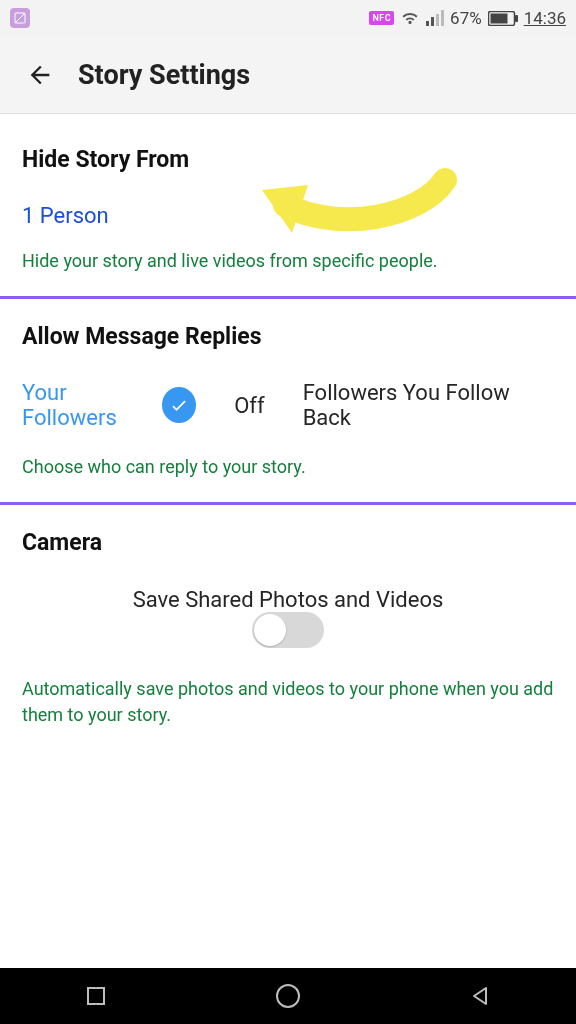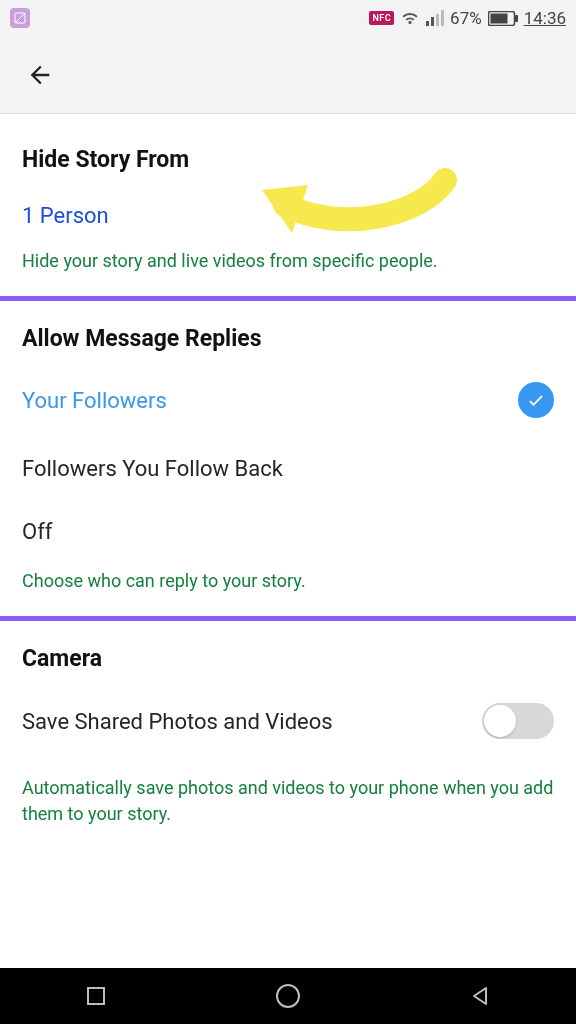--- a/index.html
+++ b/index.html
@@ -1,38 +1,38 @@
 <!DOCTYPE html>
 <html><head>
   <meta charset="utf-8">
   <style>
     * { margin:0; padding:0; box-sizing:border-box; font-family:-apple-system,BlinkMacSystemFont,"Segoe UI",Roboto,Helvetica,Arial,sans-serif; }
     body { width:576px; height:1024px; background:#f5f5f5; display:flex; flex-direction:column; position:relative; overflow:hidden; }
     .statusbar { height:36px; background:#f3f3f3; display:flex; align-items:center; justify-content:space-between; padding:0 10px; font-size:16px; color:#444; }
     .statusbar-left { display:flex; align-items:center; gap:8px; }
     .app-icon { width:20px; height:20px; background:#c89fdc; border-radius:4px; display:flex; align-items:center; justify-content:center; color:#fff; font-size:10px; }
     .statusbar-right { display:flex; align-items:center; gap:6px; }
-    .nfc-badge { background:#be185d; color:#fff; font-size:9px; font-weight:600; padding:2px 3px; border-radius:2px; letter-spacing:0.5px; }
+    .nfc-badge { background:#d946ef; color:#fff; font-size:9px; font-weight:600; padding:2px 3px; border-radius:2px; letter-spacing:0.5px; }
     .wifi, .signal, .battery { display:inline-flex; align-items:center; }
     .appbar { height:78px; background:#f4f4f4; display:flex; align-items:center; padding:0 20px; border-bottom:1px solid #e0e0e0; }
     .back-btn { width:40px; height:40px; display:flex; align-items:center; justify-content:center; border:none; background:transparent; cursor:pointer; margin-right:18px; }
     .app-title { font-size:27px; font-weight:700; color:#222; }
     .content { flex:1; background:#fff; overflow-y:auto; }
-    .section { padding:24px 22px 22px 22px; border-bottom:5px solid #8b5cf6; position:relative; }
+    .section { padding:24px 22px 22px 22px; border-bottom:3px solid #8b5cf6; position:relative; }
     .section-title { font-size:23px; font-weight:700; color:#111; margin-bottom:30px; }
     .section-value { font-size:22px; color:#1d4ed8; margin-bottom:20px; }
     .section-desc { font-size:18px; color:#15803d; line-height:1.45; }
-    .option-list { display:flex; flex-direction:column; gap:38px; margin-bottom:24px; }
+    .option-list { display:flex; flex-direction:row; gap:38px; margin-bottom:24px; }
     .option-row { display:flex; align-items:center; justify-content:space-between; }
     .option-label { font-size:22px; color:#262626; }
     .option-label.selected { color:#3897f0; }
     .check-circle { width:36px; height:36px; border-radius:50%; background:#3897f0; display:flex; align-items:center; justify-content:center; }
     .toggle { width:72px; height:36px; background:#d8d8d8; border-radius:18px; position:relative; cursor:pointer; }
     .toggle-knob { width:32px; height:32px; border-radius:50%; background:#fff; position:absolute; top:2px; left:2px; box-shadow:0 1px 2px rgba(0,0,0,0.2); }
-    .camera-row { display:flex; align-items:center; justify-content:space-between; margin-bottom:36px; }
+    .camera-row { display:flex; align-items:center; justify-content:space-between; margin-bottom:28px;flex-direction:column; }
     .camera-label { font-size:22px; color:#262626; }
     .arrow-overlay { position:absolute; top:155px; left:230px; pointer-events:none; z-index:5; }
     .navbar { height:56px; background:#000; display:flex; align-items:center; justify-content:space-around; }
     .nav-btn { background:transparent; border:none; cursor:pointer; display:flex; align-items:center; justify-content:center; width:56px; height:56px; }
   </style>
 </head>
 <body>
 
 <div class="statusbar">
   <div class="statusbar-left">
@@ -69,20 +69,21 @@
     <span style="font-size:17px;color:#444;text-decoration:underline;">14:36</span>
   </div>
 </div>
 
 <div class="appbar">
   <button class="back-btn">
     <svg width="28" height="28" viewBox="0 0 24 24">
         <path d="M20 11H7.83l5.59-5.59L12 4l-8 8 8 8 1.41-1.41L7.83 13H20z" fill="#222"></path>
       </svg>
   </button>
+  <h1 class="app-title">Story Settings</h1>
 </div>
 
 <div class="content">
 
   <div class="section" style="padding-top:32px;">
     <div class="section-title">Hide Story From</div>
     <div class="section-value">1 Person</div>
     <div class="section-desc">Hide your story and live videos from specific people.</div>
   </div>
 
@@ -91,24 +92,24 @@
     <div class="option-list">
       <div class="option-row">
         <span class="option-label selected">Your Followers</span>
         <span class="check-circle">
           <svg width="20" height="20" viewBox="0 0 24 24">
               <path d="M9 16.2l-3.5-3.5L4 14.2 9 19.2 20 8.2 18.5 6.7z" fill="#fff"></path>
             </svg>
         </span>
       </div>
       <div class="option-row">
-        <span class="option-label">Followers You Follow Back</span>
+        <span class="option-label">Off</span>
       </div>
       <div class="option-row">
-        <span class="option-label">Off</span>
+        <span class="option-label">Followers You Follow Back</span>
       </div>
     </div>
     <div class="section-desc">Choose who can reply to your story.</div>
   </div>
 
   <div class="section" style="border-bottom:none;">
     <div class="section-title" style="margin-bottom:31px;">Camera</div>
     <div class="camera-row">
       <span class="camera-label">Save Shared Photos and Videos</span>
       <div class="toggle">

